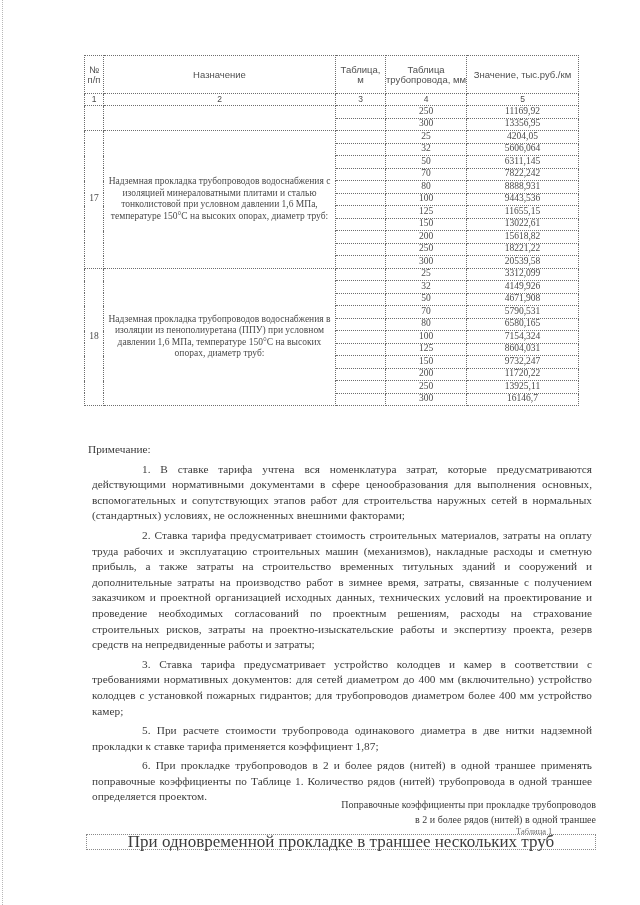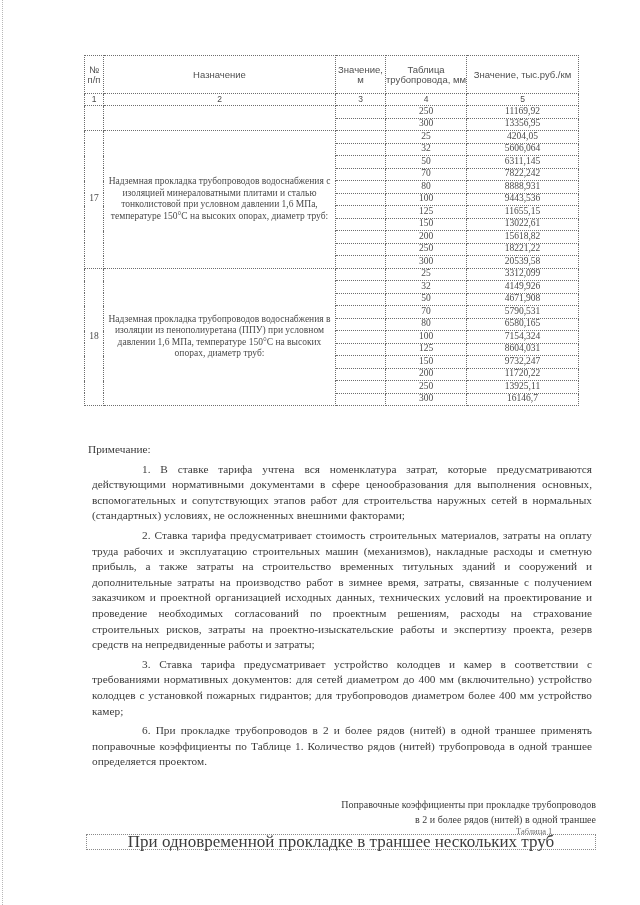--- a/index.html
+++ b/index.html
@@ -53,21 +53,21 @@
     <col style="width:19px">
       <col style="width:232px">
       <col style="width:50px">
       <col style="width:81px">
       <col style="width:112px">
   </colgroup>
   <thead>
     <tr>
       <th>№ п/п</th>
       <th>Назначение</th>
-      <th>Значение, м</th>
+      <th>Таблица, м</th>
       <th>Таблица трубопровода, мм</th>
       <th>Значение, тыс.руб./км</th>
     </tr>
   </thead>
   <tbody id="tbody">
     <tr class="idx">
       <td>1</td>
       <td>2</td>
       <td>3</td>
       <td>4</td>
@@ -200,20 +200,21 @@
         <td class="num">16146,7</td>
       </tr>
     </tbody>
 </table>
 
 <div class="notes">
   <div class="title">Примечание:</div>
   <p>1. В ставке тарифа учтена вся номенклатура затрат, которые предусматриваются действующими нормативными документами в сфере ценообразования для выполнения основных, вспомогательных и сопутствующих этапов работ для строительства наружных сетей в нормальных (стандартных) условиях, не осложненных внешними факторами;</p>
   <p>2. Ставка тарифа предусматривает стоимость строительных материалов, затраты на оплату труда рабочих и эксплуатацию строительных машин (механизмов), накладные расходы и сметную прибыль, а также затраты на строительство временных титульных зданий и сооружений и дополнительные затраты на производство работ в зимнее время, затраты, связанные с получением заказчиком и проектной организацией исходных данных, технических условий на проектирование и проведение необходимых согласований по проектным решениям, расходы на страхование строительных рисков, затраты на проектно-изыскательские работы и экспертизу проекта, резерв средств на непредвиденные работы и затраты;</p>
   <p>3. Ставка тарифа предусматривает устройство колодцев и камер в соответствии с требованиями нормативных документов: для сетей диаметром до 400 мм (включительно) устройство колодцев с установкой пожарных гидрантов; для трубопроводов диаметром более 400 мм устройство камер;</p>
+  <p>5. При расчете стоимости трубопровода одинакового диаметра в две нитки надземной прокладки к ставке тарифа применяется коэффициент 1,87;</p>
   <p>6. При прокладке трубопроводов в 2 и более рядов (нитей) в одной траншее применять поправочные коэффициенты по Таблице 1. Количество рядов (нитей) трубопровода в одной траншее определяется проектом.</p>
 </div>
 
 <div class="caption">
   <div>Поправочные коэффициенты при прокладке трубопроводов</div>
   <div>в 2 и более рядов (нитей) в одной траншее</div>
 </div>
 
 <div class="table-num">Таблица 1</div>
 <div class="t2">При одновременной прокладке в траншее нескольких труб</div>

